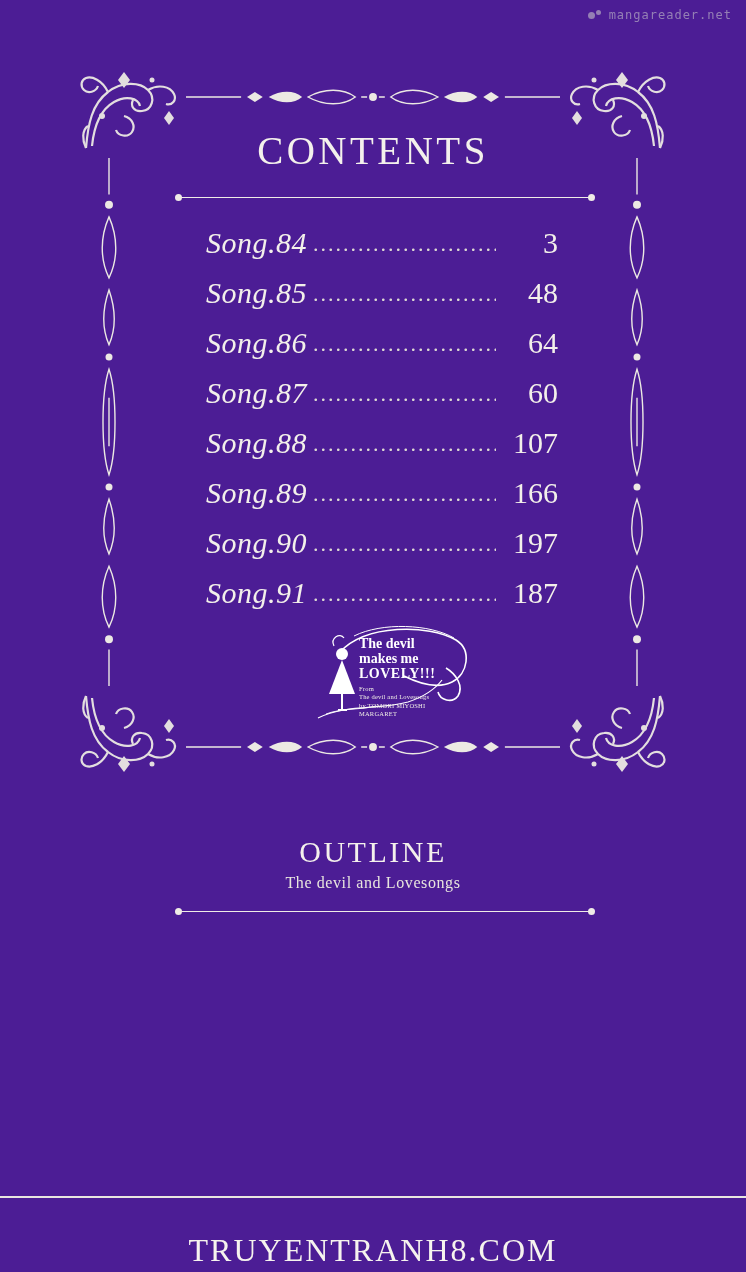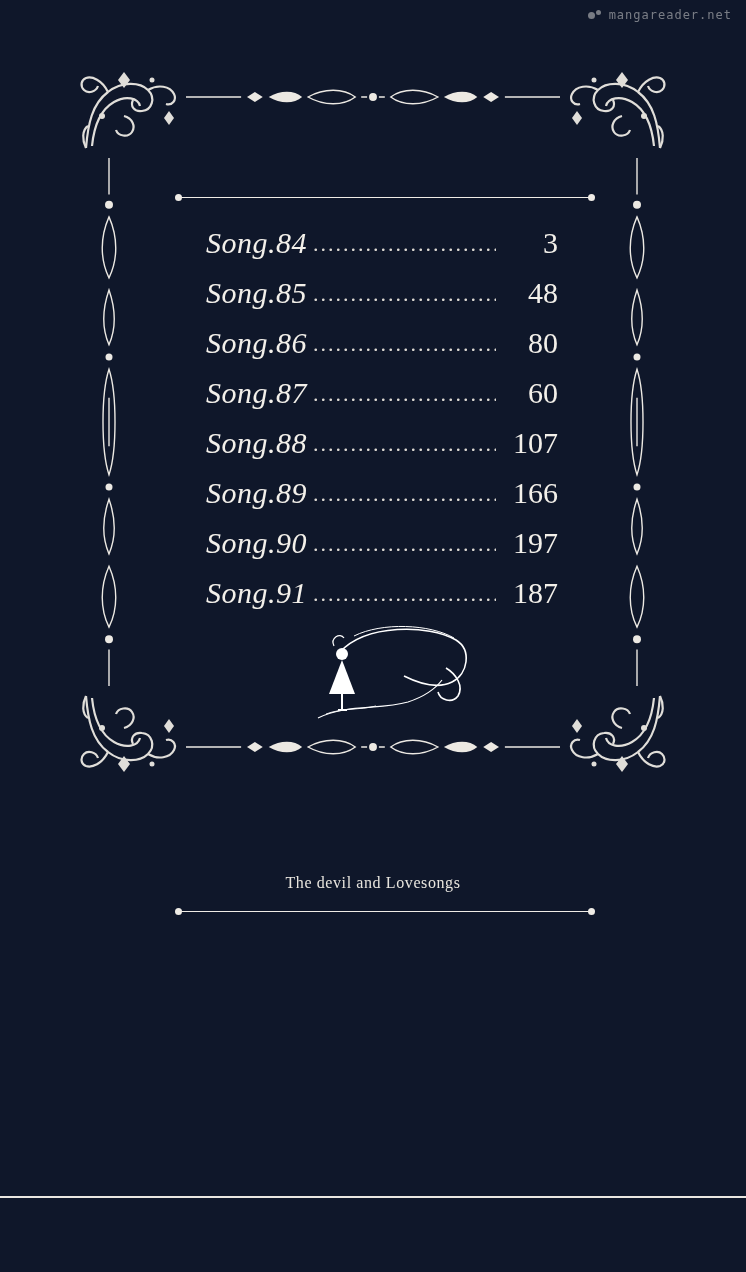--- a/index.html
+++ b/index.html
@@ -12,21 +12,21 @@
     height: 1272px;
     position: relative;
     overflow: hidden;
     font-family: "Liberation Serif", serif;
     color: #f2efe9;
   }
 
   .page {
     position: absolute;
     inset: 0;
-    background: #0f172a;
+    background: #4c1d95;
     text-decoration: underline;
   }
 
   
   .watermark {
     position: absolute;
     top: 8px;
     right: 14px;
     display: flex;
     align-items: center;
@@ -370,20 +370,21 @@
         <path d="M11 130 C4 150 4 168 11 184 C18 168 18 150 11 130 Z"></path>
         <path d="M11 336 C4 356 4 374 11 390 C18 374 18 356 11 336 Z"></path>
         <circle cx="11" cy="196" r="3.5" fill="currentColor" stroke="none"></circle>
         <circle cx="11" cy="324" r="3.5" fill="currentColor" stroke="none"></circle>
         <path d="M11 208 C3 232 3 288 11 312 C19 288 19 232 11 208 Z"></path>
         <path d="M11 236 v48"></path>
       </svg>
     </div>
   </div>
 
+  <div class="contents-title">CONTENTS</div>
 
   <div class="divider toc-top">
     <span class="dot l"></span>
     <span class="line"></span>
     <span class="dot r"></span>
   </div>
 
   <div class="toc">
     <div class="toc-row">
       <span class="toc-label">Song.84</span>
@@ -391,21 +392,21 @@
       <span class="toc-page">3</span>
     </div>
     <div class="toc-row">
       <span class="toc-label">Song.85</span>
       <span class="toc-leader">....................................................</span>
       <span class="toc-page">48</span>
     </div>
     <div class="toc-row">
       <span class="toc-label">Song.86</span>
       <span class="toc-leader">....................................................</span>
-      <span class="toc-page">80</span>
+      <span class="toc-page">64</span>
     </div>
     <div class="toc-row">
       <span class="toc-label">Song.87</span>
       <span class="toc-leader">....................................................</span>
       <span class="toc-page">60</span>
     </div>
     <div class="toc-row">
       <span class="toc-label">Song.88</span>
       <span class="toc-leader">....................................................</span>
       <span class="toc-page">107</span>
@@ -434,25 +435,38 @@
       <path d="M150 50 C160 56 168 68 162 78 C156 86 144 82 142 74" fill="none"></path>
 
       <circle cx="46" cy="36" r="6" fill="#ffffff" stroke="none"></circle>
       <path d="M46 42 L33 76 L59 76 Z" fill="#ffffff" stroke="none"></path>
       <path d="M46 76 v16" stroke-width="2"></path>
       <path d="M42 92 h9" stroke-width="2"></path>
       <path d="M38 28 C34 20 44 14 48 20" stroke-width="1.2"></path>
       <path d="M22 100 C50 86 84 92 112 84 C130 78 140 70 146 62" stroke-width="1.2" fill="none"></path>
       <path d="M30 96 C46 90 64 92 80 88" stroke-width="0.9" fill="none"></path>
     </svg>
-  </div>
-
+    <div class="logo-text">
+      <div class="logo-l1">The devil</div>
+      <div class="logo-l2">makes me</div>
+      <div class="logo-l3">LOVELY!!!</div>
+      <div class="logo-sub">
+        <div>From</div>
+        <div>The devil and Lovesongs</div>
+        <div>by TOMORI MIYOSHI</div>
+        <div>MARGARET</div>
+      </div>
+    </div>
+  </div>
+
+  <div class="outline-title">OUTLINE</div>
   <div class="outline-sub">The devil and Lovesongs</div>
 
   <div class="divider outline-rule">
     <span class="dot l"></span>
     <span class="line"></span>
     <span class="dot r"></span>
   </div>
 
   <div class="footer-rule"></div>
+  <div class="footer-line2">TRUYENTRANH8.COM</div>
 
 </div>
 
 </body></html>

